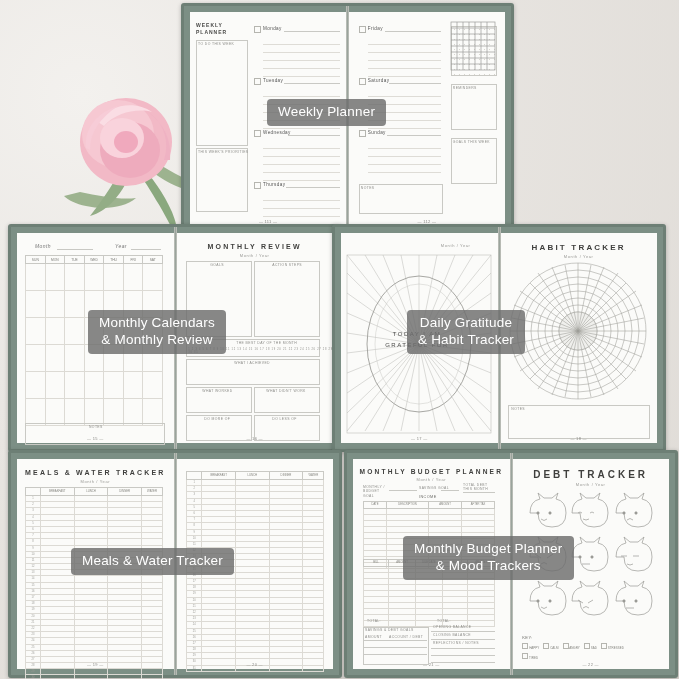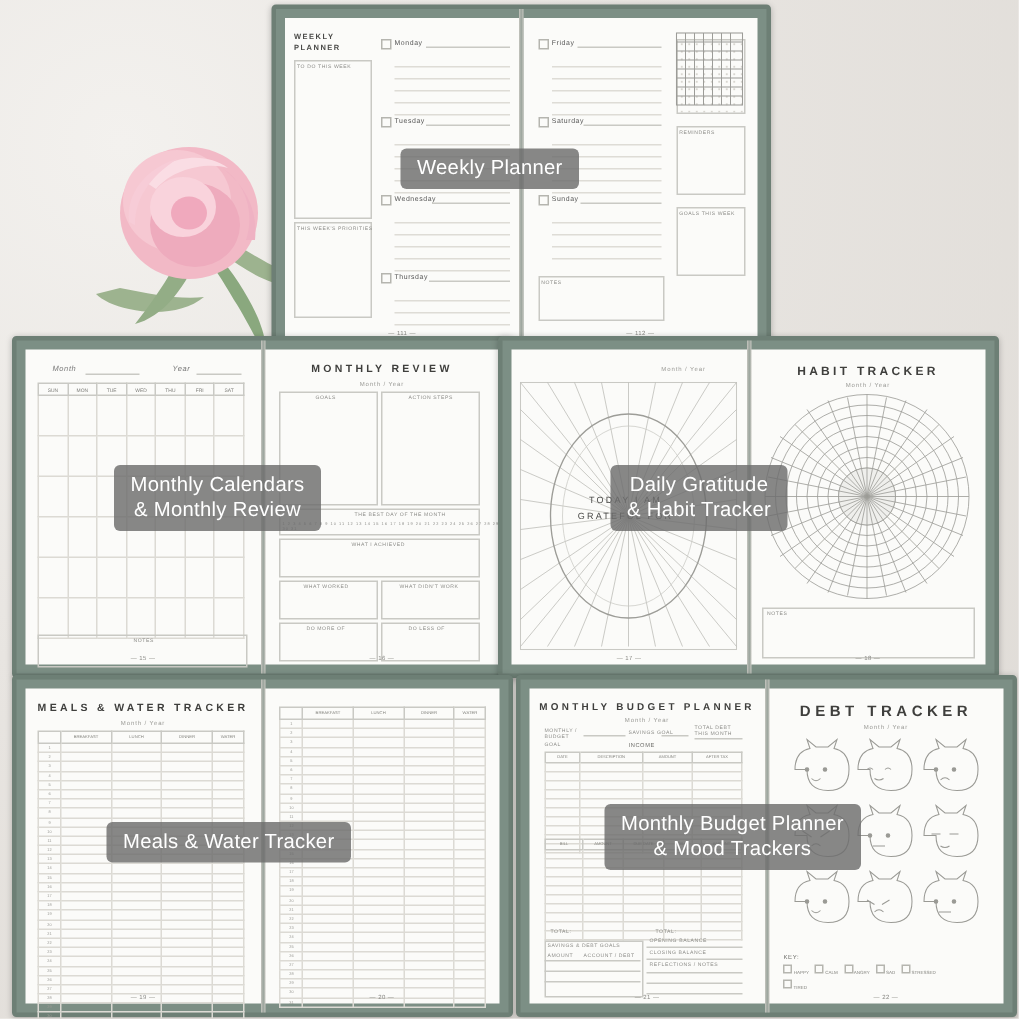--- a/index.html
+++ b/index.html
@@ -1053,21 +1053,21 @@
         <div style="display:flex;gap:4px;margin-top:3px;font-size:3px;color:#84847f;">
           <span><span style="display:inline-block;width:4px;height:4px;border:.7px solid #b5b5af;"></span> <span>TIRED</span></span>
         </div>
       </div>
       <div class="pg">— 22 —</div>
     </div>
     <div class="spine"></div>
   </div>
 
   <div class="caption" style="left:267px;top:99px;">Weekly Planner</div>
-  <div class="caption" style="left:76px;top:310px;white-space:pre-line;">Monthly Calendars
+  <div class="caption" style="left:88px;top:310px;white-space:pre-line;">Monthly Calendars
 &amp; Monthly Review</div>
   <div class="caption" style="left:407px;top:310px;white-space:pre-line;">Daily Gratitude
 &amp; Habit Tracker</div>
   <div class="caption" style="left:71px;top:548px;">Meals &amp; Water Tracker</div>
   <div class="caption" style="left:403px;top:536px;white-space:pre-line;">Monthly Budget Planner
 &amp; Mood Trackers</div>
 
 </div>
 
 </body></html>

